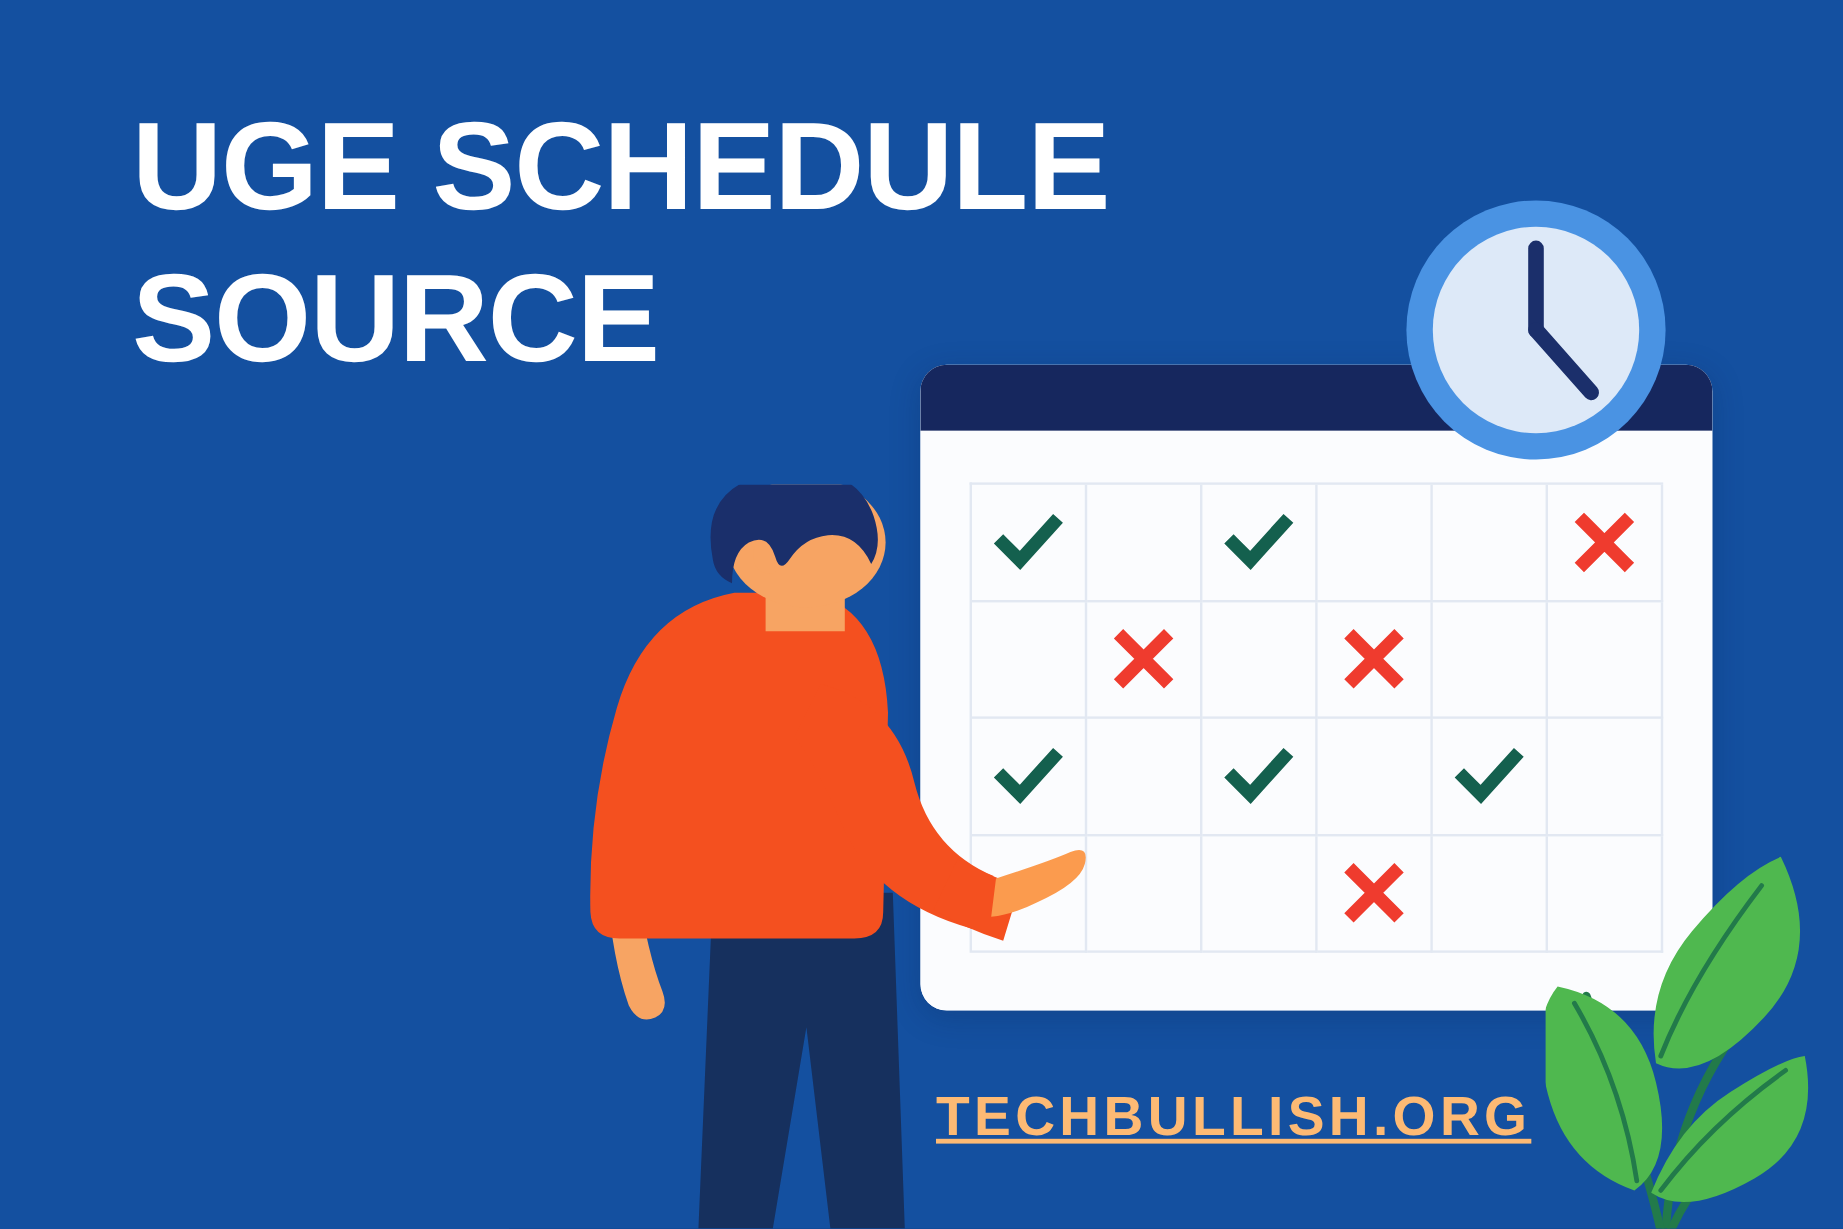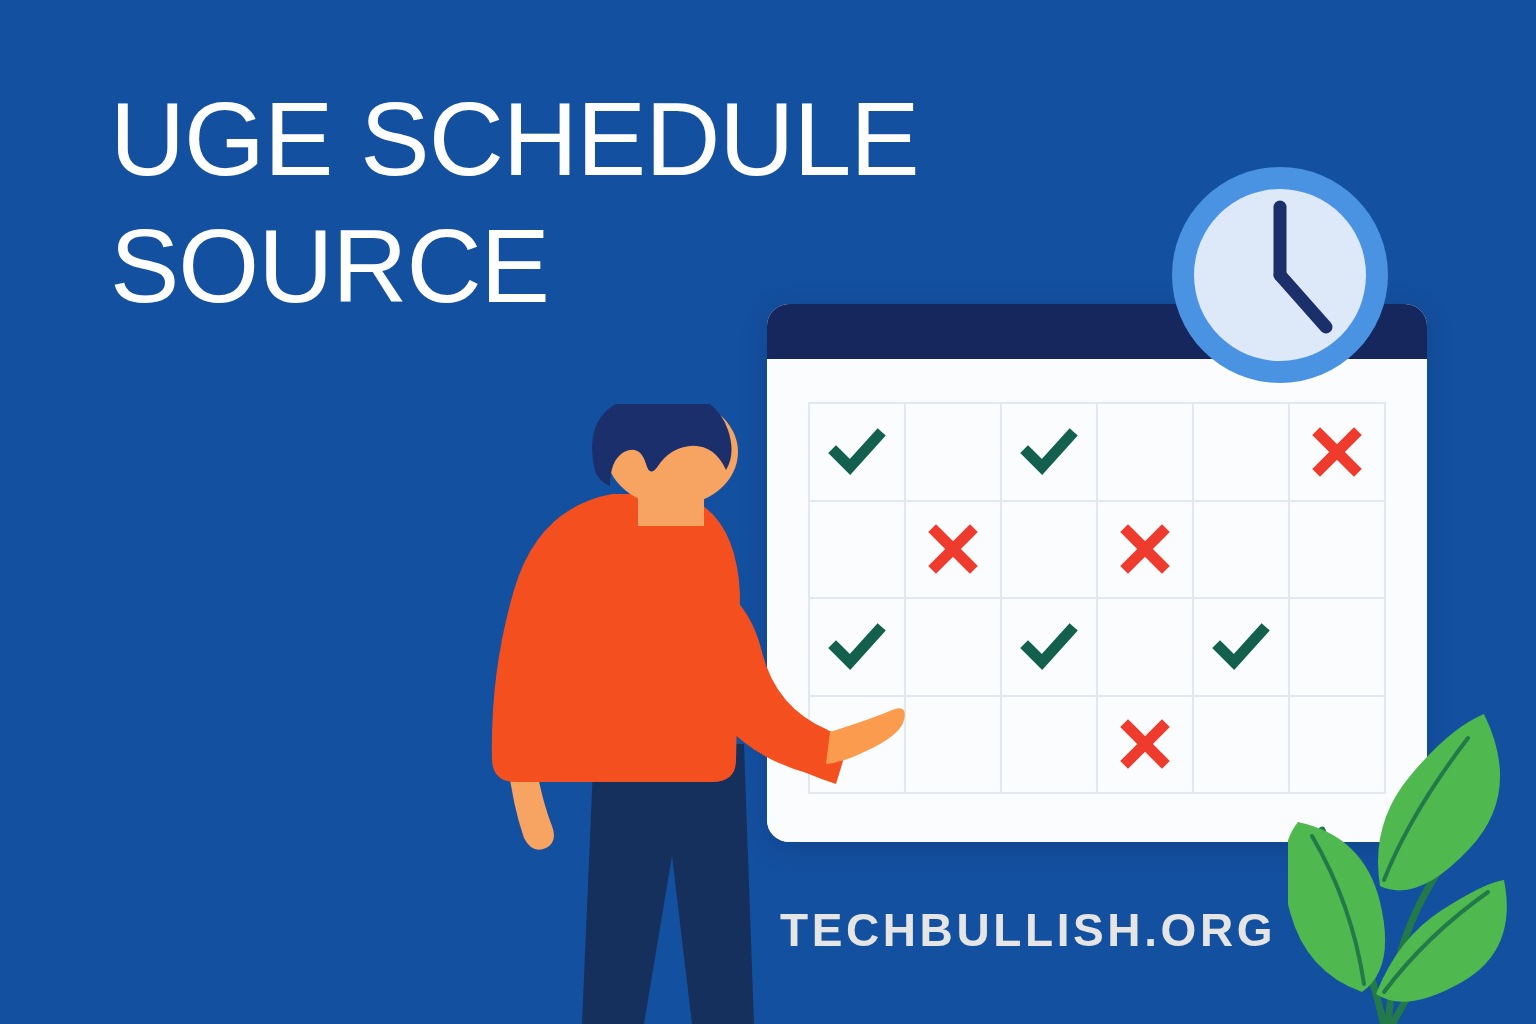--- a/index.html
+++ b/index.html
@@ -17,21 +17,21 @@
   }
 
   
   #headline {
     position: absolute;
     left: 110px;
     top: 76px;
     width: 1020px;
     color: #ffffff;
     font-family: "Liberation Sans", sans-serif;
-    font-weight: normal;
+    font-weight: bold;
     font-size: 104px;
     line-height: 1.22;
     letter-spacing: -1px;
     text-transform: uppercase;
     white-space: pre-line;
   }
 
   
   #calendar {
     position: absolute;
@@ -249,15 +249,15 @@
       <path d="M10 134 q66 14 82 80 q16 66 -18 90 q-56 -20 -72 -80 q-16 -60 8 -90 z" fill="#4fb84f"></path>
       <path d="M216 192 q14 70 -42 102 q-56 32 -86 12 q22 -56 66 -84 q44 -28 62 -30 z" fill="#4fb84f"></path>
       <g stroke="#227a4a" stroke-width="4" fill="none" stroke-linecap="round">
         <path d="M180 50 q-58 76 -84 142"></path>
         <path d="M24 148 q40 68 52 148"></path>
         <path d="M200 204 q-62 44 -104 100"></path>
       </g>
     </svg>
   </div>
 
-  <div id="brand" style="color: #e5e5e5;">TECHBULLISH.ORG</div>
+  <div id="brand" style="color: #fdba74; text-decoration: underline;">TECHBULLISH.ORG</div>
 
 </div>
 
 </body></html>

